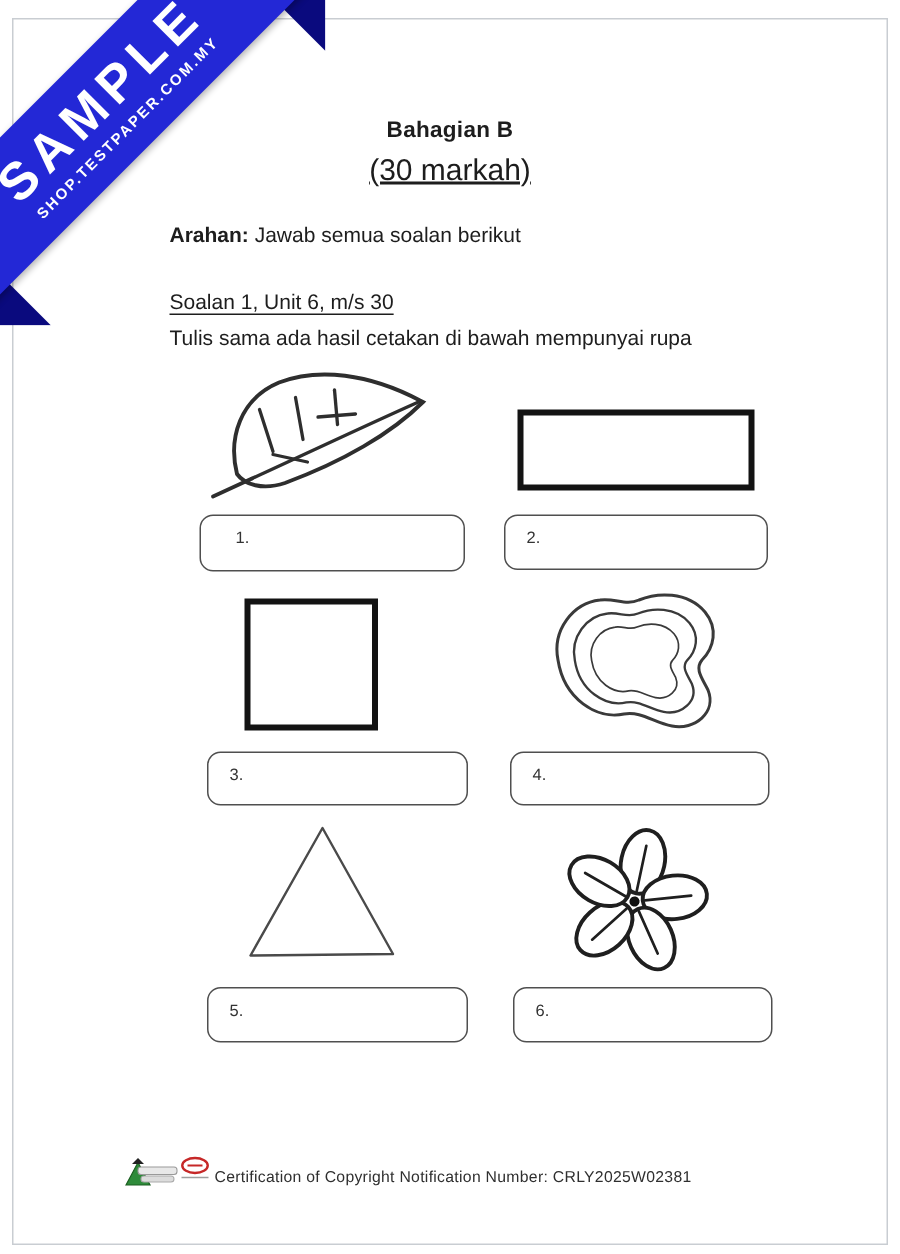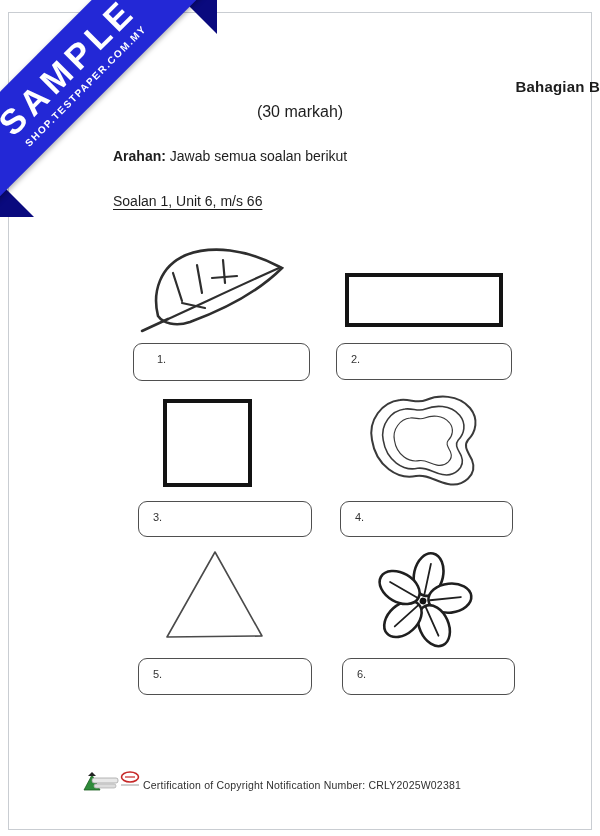--- a/index.html
+++ b/index.html
@@ -59,30 +59,31 @@
     font-weight: bold;
     font-size: 10px;
     letter-spacing: 1.6px;
     margin-top: 4px;
   }
 
   
   .section-title {
     position: absolute;
     left: 0; right: 0; top: 78px;
-    text-align: right;
+    text-align: center;
     font-weight: bold;
     font-size: 15px;
     letter-spacing: 0.2px;
   }
   .section-marks {
     position: absolute;
     left: 0; right: 0; top: 103px;
     text-align: center;
-    font-size: 16px;
+    font-size: 20px;
+    text-decoration: underline;
   }
   .instruction-line {
     position: absolute;
     left: 113px; top: 148px;
     font-size: 14px;
     text-align: right;
   }
   .instruction-line .bold { font-weight: bold; }
 
   .question-heading {
@@ -153,21 +154,22 @@
 
 <div class="canvas">
 
   <div class="page-border"></div>
 
   <div class="section-title">Bahagian B</div>
   <div class="section-marks">(30 markah)</div>
 
   <div class="instruction-line"><span class="bold">Arahan:</span><span> Jawab semua soalan berikut</span></div>
 
-  <div class="question-heading">Soalan 1, Unit 6, m/s 66</div>
+  <div class="question-heading">Soalan 1, Unit 6, m/s 30</div>
+  <div class="question-text-1">Tulis sama ada hasil cetakan di bawah mempunyai rupa</div>
 
   <div class="shape" style="left:128px; top:246px;">
     <svg width="172" height="98" viewBox="0 0 172 98" fill="none" stroke="#2e2e2e" stroke-width="2.6" stroke-linecap="round">
       <path d="M 14 85 L 40 73"></path>
       <path d="M 30 70 C 24 46 32 20 58 9 C 84 -1 118 3 152 21 L 154 22 C 133 43 100 62 62 76 C 47 81 35 77 30 70 Z"></path>
       <path d="M 40 73 C 75 57 115 38 151 22" stroke-width="2.2"></path>
       <path d="M 54 55 L 45 27" stroke-width="2.2"></path>
       <path d="M 74 47 L 69 19" stroke-width="2.2"></path>
       <path d="M 97 37 L 95 14" stroke-width="2.2"></path>
       <path d="M 84 32 L 109 30" stroke-width="2.2"></path>

